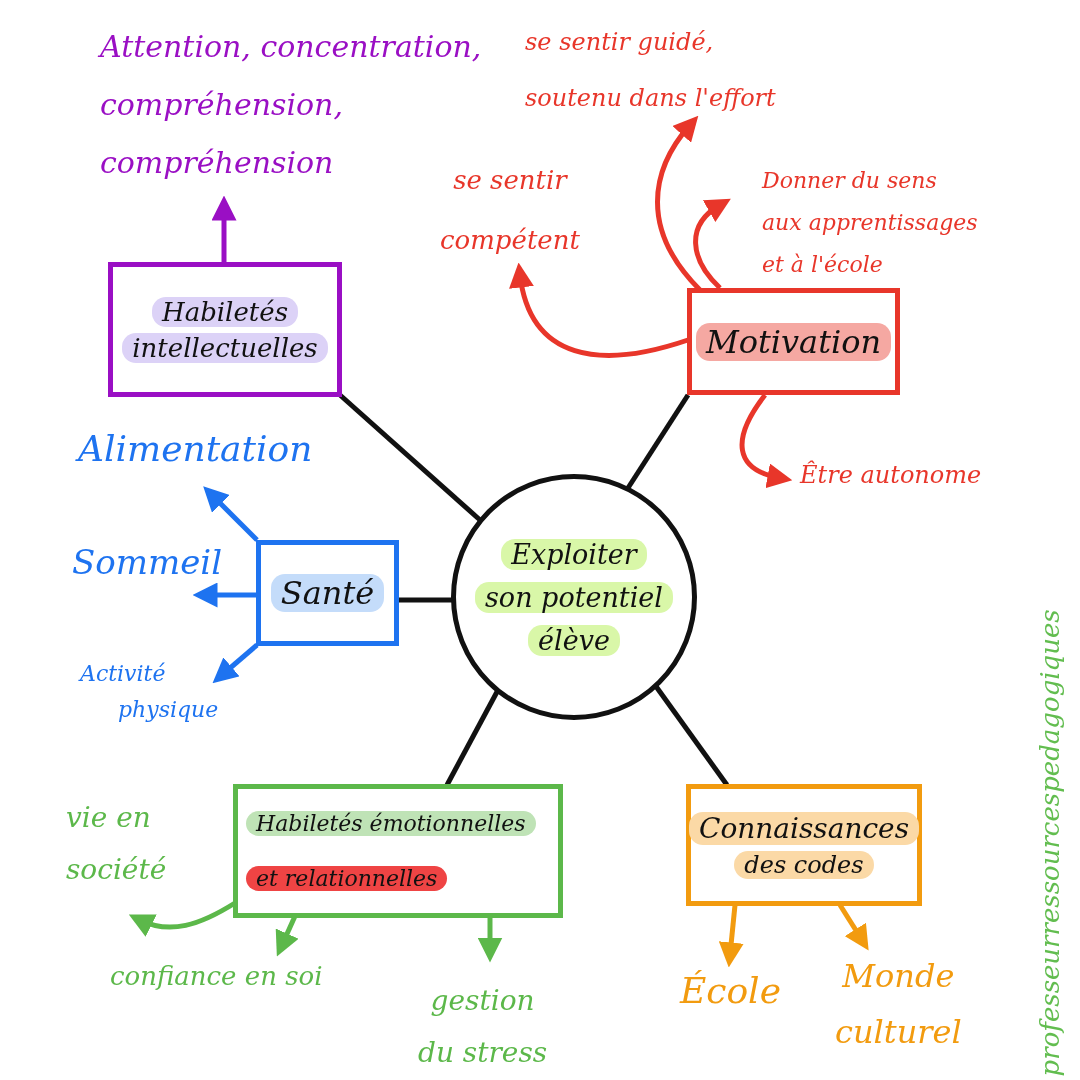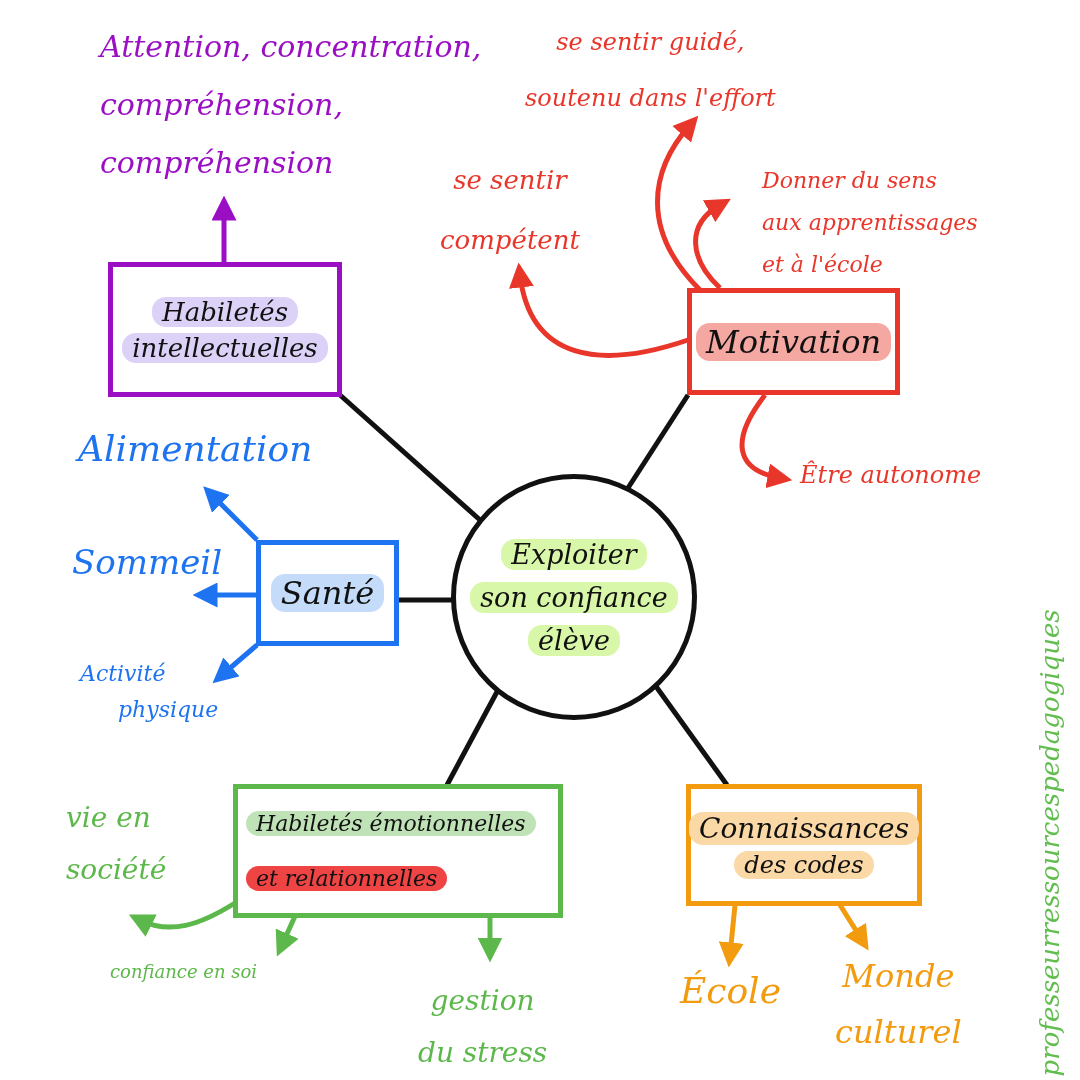--- a/index.html
+++ b/index.html
@@ -75,21 +75,21 @@
 </div>
 <div class="txt purple" style="left:100px; top:18px; font-size:30px; line-height:58px;">
   <div>Attention, concentration,</div>
   <div>compréhension,</div>
   <div>compréhension</div>
 </div>
 
 <div class="box" style="left:687px; top:288px; width:213px; height:107px; border:5px solid #e8362a;">
   <span class="hl" style="background:#f5a8a2; font-size:32px;">Motivation</span>
 </div>
-<div class="txt red" style="left:525px; top:14px; font-size:24px; line-height:56px; text-align:center;">
+<div class="txt red" style="left:525px; top:14px; font-size:24px; line-height:56px; ">
   <div>se sentir guidé,</div>
   <div>soutenu dans l'effort</div>
 </div>
 <div class="txt red" style="left:440px; top:150px; font-size:26px; line-height:60px; text-align:center;">
   <div>se sentir</div>
   <div>compétent</div>
 </div>
 <div class="txt red" style="left:762px; top:160px; font-size:22px; line-height:42px;">
   <div>Donner du sens</div>
   <div>aux apprentissages</div>
@@ -114,21 +114,21 @@
 </div>
 
 <div class="box" style="left:233px; top:784px; width:330px; height:134px; border:5px solid #5cb84a; align-items:flex-start; padding-left:8px;gap:24px;">
   <span class="hl" style="background:#bfe3b6; font-size:22px;">Habiletés émotionnelles</span>
   <span class="hl" style="background:#ef4444; font-size:22px;">et relationnelles</span>
 </div>
 <div class="txt green" style="left:66px; top:792px; font-size:28px; line-height:52px;">
   <div>vie en</div>
   <div>société</div>
 </div>
-<div class="txt green" style="left:110px; top:962px; font-size:18px;">
+<div class="txt green" style="left:110px; top:962px; font-size:26px;">
   <span>confiance en soi</span>
 </div>
 <div class="txt green" style="left:418px; top:975px; font-size:28px; line-height:52px; text-align:center;">
   <div>gestion</div>
   <div>du stress</div>
 </div>
 
 <div class="box" style="left:686px; top:784px; width:236px; height:122px; border:5px solid #f29b0f;">
   <span class="hl" style="background:#fbd9a6; font-size:28px;">Connaissances</span>
   <span class="hl" style="background:#fbd9a6; font-size:24px;">des codes</span>
@@ -136,17 +136,17 @@
 <div class="txt orange" style="left:680px; top:970px; font-size:36px;">
   <span>École</span>
 </div>
 <div class="txt orange" style="left:835px; top:948px; font-size:32px; line-height:56px; text-align:center;">
   <div>Monde</div>
   <div>culturel</div>
 </div>
 
 <div class="circle">
   <span class="hl">Exploiter</span>
-  <span class="hl">son confiance</span>
+  <span class="hl">son potentiel</span>
   <span class="hl">élève</span>
 </div>
 
 <div class="watermark">@ professeurressourcespedagogiques</div>
 
 </body></html>

